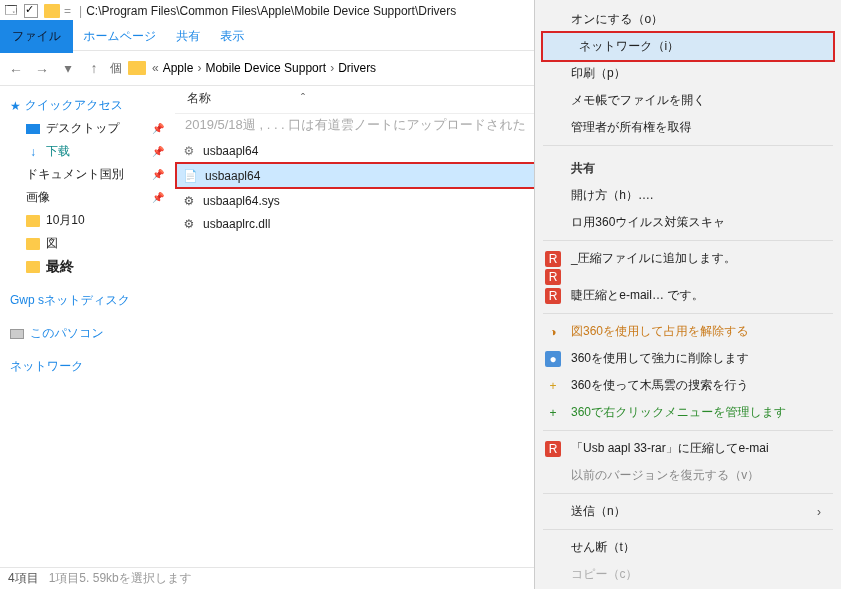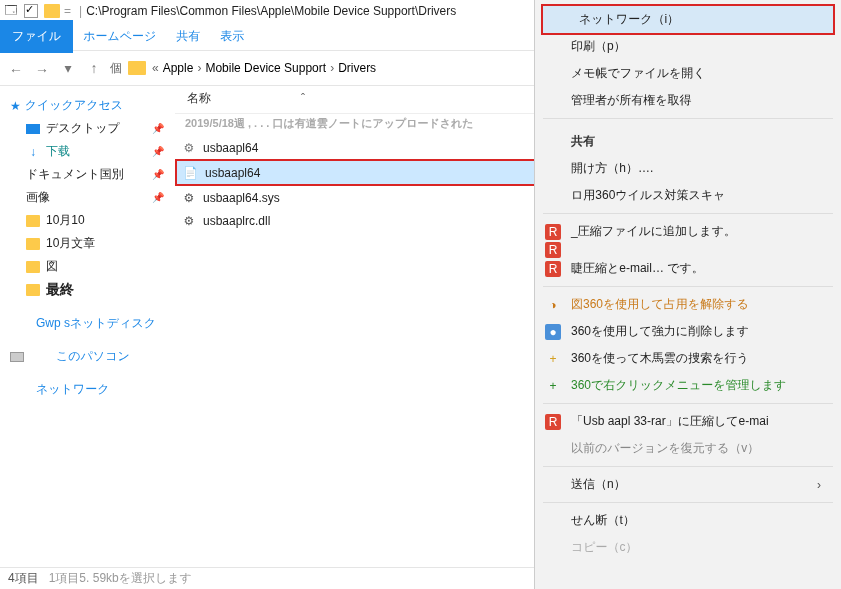--- a/index.html
+++ b/index.html
@@ -9,21 +9,21 @@
 .titlebar { height: 22px; display: flex; align-items: center; padding: 2px 4px; background: #fff; }
 .titlebar .tb-icon { width: 14px; height: 14px; margin-right: 6px; display: inline-flex; align-items: center; justify-content: center; }
 .titlebar .checkbox { width: 14px; height: 14px; border: 1px solid #999; background: #fff; }
 .titlebar .checkbox.checked::after { content: "✓"; color: #000; font-size: 11px; display: block; margin-top: -2px; }
 .titlebar .folder-ico { width: 16px; height: 14px; background: #fdca4a; border-radius: 1px; }
 .titlebar .sep { margin: 0 4px; color: #999; }
 .titlebar .path { color: #222; }
 
 
 .ribbon { height: 28px; display: flex; align-items: center; }
-.ribbon .file-tab { background: #1b87e6; color: #ffffff; padding: 8px 12px; }
+.ribbon .file-tab { background: #1b87e6; color: #0f172a; padding: 8px 12px; }
 .ribbon .menu-item { padding: 6px 10px; color: #1b87e6; }
 
 
 .navbar { height: 36px; display: flex; align-items: center; border-top: 1px solid #e5e5e5; border-bottom: 1px solid #e5e5e5; padding: 0 6px; gap: 6px; }
 .nav-arrow { width: 20px; height: 20px; color: #777; display: flex; align-items: center; justify-content: center; font-size: 14px; }
 .nav-count { color: #666; }
 .folder-ico-sm { width: 18px; height: 14px; background: #fdca4a; border-radius: 1px; display: inline-block; }
 .breadcrumb { display: flex; align-items: center; gap: 4px; flex: 1; }
 .breadcrumb .crumb-sep { color: #666; }
 .searchbox { border: 1px solid #ccc; padding: 3px 6px; color: #999; width: 70px; }
@@ -35,29 +35,29 @@
 .sb-section { margin-bottom: 10px; }
 .sb-head { color: #1b87e6; padding: 3px 4px; display: flex; align-items: center; gap: 4px; }
 .sb-item { padding: 3px 4px 3px 20px; display: flex; align-items: center; gap: 6px; }
 .sb-item .pin { margin-left: auto; color: #888; font-size: 10px; }
 .sb-folder { width: 14px; height: 12px; background: #fdca4a; border-radius: 1px; display: inline-block; }
 .sb-desktop { width: 14px; height: 10px; background: #1b87e6; display: inline-block; }
 .sb-down { width: 14px; height: 14px; display: inline-flex; align-items: center; justify-content: center; color: #1b87e6; }
 .sb-disk { width: 14px; height: 10px; background: #ccc; border: 1px solid #999; display: inline-block; }
 .sb-text { color: #222; text-align: center; }
 .teal { color: #0b8787; }
-.blue { color: #1b87e6; margin-left: 26px; }
+.blue { color: #1b87e6; }
 
 
 .files { flex: 1; padding: 0; }
 .cols { display: flex; padding: 4px 0 6px 0; border-bottom: 1px solid #eee; }
 .col-name { flex: 1; padding-left: 12px; color: #333; display: flex; align-items: center; gap: 90px; }
 .col-name .sort-up { color: #666; }
 .col-date { width: 140px; color: #333; }
-.upload-note { font-size: 11px; color: #aaa; padding: 2px 10px 6px; font-weight: bold; }
+.upload-note { font-size: 13px; color: #aaa; padding: 2px 10px 6px; }
 .file-row { display: flex; align-items: center; padding: 3px 6px; }
 .file-row .fi { width: 16px; height: 16px; margin-right: 6px; display: inline-flex; align-items: center; justify-content: center; font-size: 12px; }
 .file-row .fname { flex: 1; color: #222; }
 .file-row .fdate { width: 140px; color: #888; }
 .file-row.selected { background: #cce8ff; }
 .red-rect { border: 2px solid #d92424; }
 .file-gear::before { content: "⚙"; color: #777; }
 .file-inf::before { content: "📄"; }
 .file-sys::before { content: "⚙"; color: #555; }
 .file-dll::before { content: "⚙"; color: #555; }
@@ -145,24 +145,20 @@
       <div class="sb-item">
         <span class="sb-text">画像</span>
         <span class="pin">📌</span>
       </div>
       <div class="sb-item">
         <span class="sb-folder"></span>
         <span class="sb-text">10月10</span>
       </div>
       <div class="sb-item">
         <span class="sb-folder"></span>
-        <span class="sb-text">10月文章</span>
-      </div>
-      <div class="sb-item">
-        <span class="sb-folder"></span>
         <span class="sb-text">図</span>
       </div>
       <div class="sb-item">
         <span class="sb-folder"></span>
         <span class="sb-text" style="font-size:14px;font-weight:bold;">最終</span>
       </div>
     </div>
     <div class="sb-section">
       <div class="sb-item" style="padding-left:4px;">
         <span class="blue">Gwp sネットディスク</span>
@@ -213,20 +209,23 @@
     </div>
   </div>
 </div>
 
 <div class="status">
   <span>4項目</span>
   <span style="color:#999;">1項目5. 59kbを選択します</span>
 </div>
 
 <div class="ctx">
+  <div class="ctx-item">
+      <span>オンにする（o）</span>
+    </div>
   <div class="red-box">
     <div class="ctx-item hover">
         <span>ネットワーク（i）</span>
       </div>
   </div>
   <div class="ctx-item">
       <span>印刷（p）</span>
     </div>
   <div class="ctx-item">
       <span>メモ帳でファイルを開く</span>

